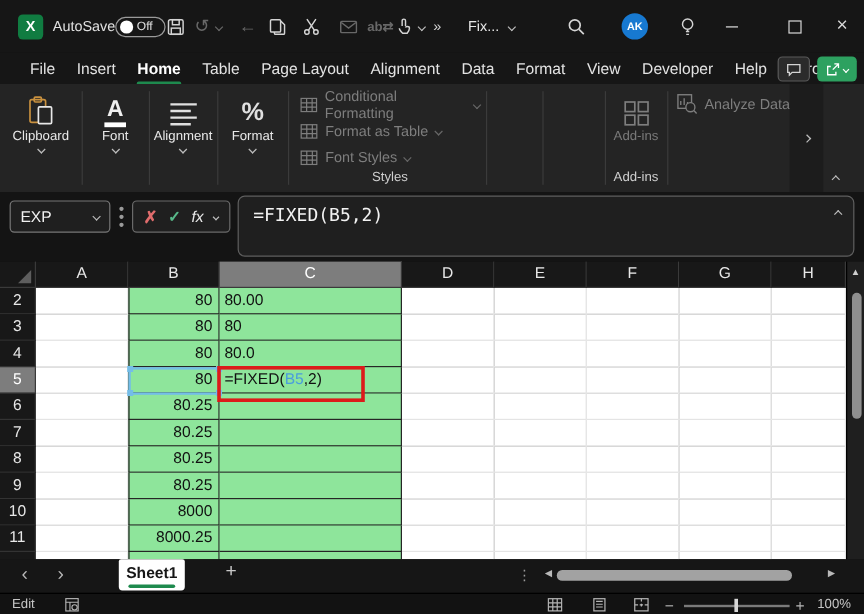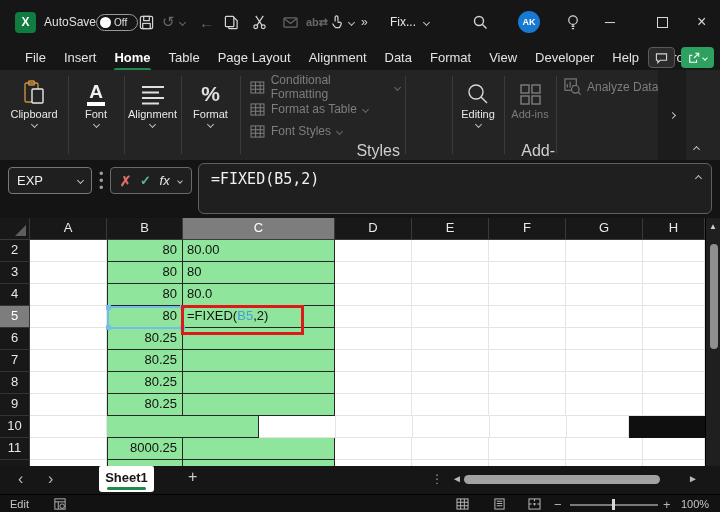--- a/index.html
+++ b/index.html
@@ -46,21 +46,21 @@
 
   
   .ribbon { position:absolute; left:0; top:70px; width:720px; height:90px; background:#242424; }
   .rib-sep { position:absolute; top:6px; width:1px; height:78px; background:#3b3b3b; }
   .rib-col { position:absolute; top:6px; display:flex; flex-direction:column; align-items:center; gap:2px; }
   .rib-col .ricon { height:30px; display:flex; align-items:flex-end; justify-content:center; }
   .rib-col .rlabel { font-size:11px; color:#e8e8e8; }
   .rib-col.dimgrp .rlabel { color:#7a7a7a; }
   .styles-stack { position:absolute; left:250px; top:6px; width:150px; }
   .styles-item { display:flex; align-items:center; gap:6px; height:22px; color:#7e7e7e; font-size:12px; }
-  .grp-label { position:absolute; top:72px; font-size:16px; color:#cfcfcf; text-align:right; }
+  .grp-label { position:absolute; top:72px; font-size:11px; color:#cfcfcf; text-align:center; }
   .analyze-btn { position:absolute; left:564px; top:8px; display:flex; align-items:center; gap:6px;
     color:#7e7e7e; font-size:12px; }
   .rib-strip { position:absolute; left:658px; top:0; width:28px; height:90px; background:#1c1c1c;
     display:flex; align-items:center; justify-content:center; }
   .rib-collapse { position:absolute; left:694px; top:70px; }
   .font-A { color:#f0f0f0; font-size:19px; font-weight:bold; border-bottom:4px solid #fff;
     line-height:21px; padding:0 2px; }
   .pct { color:#e0e0e0; font-size:21px; font-weight:bold; }
 
   
@@ -326,30 +326,20 @@
             <rect x="1" y="1" width="14" height="12"></rect>
             <path d="M1 5h14M1 9h14M6 1v12M11 1v12"></path>
           </svg>
           <span>Font Styles</span>
           <span class="chev dimc"></span>
         </div>
       </div>
     <div class="grp-label" style="left:250px;width:150px">Styles</div>
 
 
-    <div class="rib-col" style="left:453px;width:50px">
-      <span class="ricon">
-        <svg width="24" height="24" viewBox="0 0 24 24" fill="none" stroke="#d8d8d8" stroke-width="1.4">
-            <circle cx="10" cy="10" r="7"></circle>
-            <path d="m15 15 6 6"></path>
-          </svg>
-      </span>
-      <span class="rlabel">Editing</span>
-      <span class="chev"></span>
-    </div>
 
     <div class="rib-col dimgrp" style="left:505px;width:50px">
       <span class="ricon">
         <svg width="24" height="24" viewBox="0 0 24 24" fill="none" stroke="#7e7e7e" stroke-width="1.4">
             <rect x="3" y="3" width="8" height="8"></rect>
             <rect x="14" y="3" width="8" height="8"></rect>
             <rect x="3" y="14" width="8" height="8"></rect>
             <rect x="14" y="14" width="8" height="8"></rect>
           </svg>
       </span>
@@ -490,20 +480,21 @@
           <div class="g-cell green" style="width: 152px;"></div>
           <div class="g-cell" style="width: 77px;"></div>
           <div class="g-cell" style="width: 77px;"></div>
           <div class="g-cell" style="width: 77px;"></div>
           <div class="g-cell" style="width: 77px;"></div>
           <div class="g-cell" style="width: 62px;"></div>
         </div>
         <div class="g-row">
           <div class="rowhdr">10</div>
           <div class="g-cell" style="width: 77px;"></div>
+          <div class="g-cell green bleft num" style="width: 76px;">8000</div>
           <div class="g-cell green" style="width: 152px;"></div>
           <div class="g-cell" style="width: 77px;"></div>
           <div class="g-cell" style="width: 77px;"></div>
           <div class="g-cell" style="width: 77px;"></div>
           <div class="g-cell" style="width: 77px;"></div>
           <div class="g-cell" style="width: 62px;"></div>
         </div>
         <div class="g-row">
           <div class="rowhdr">11</div>
           <div class="g-cell" style="width: 77px;"></div>

